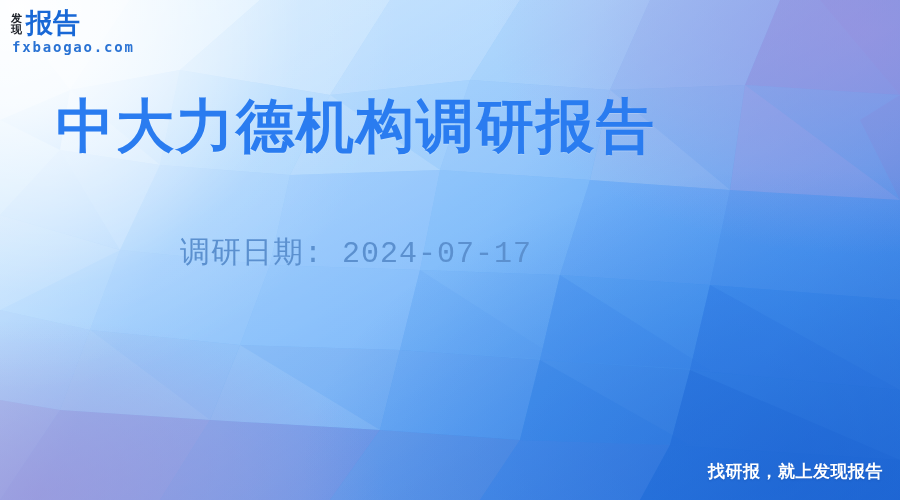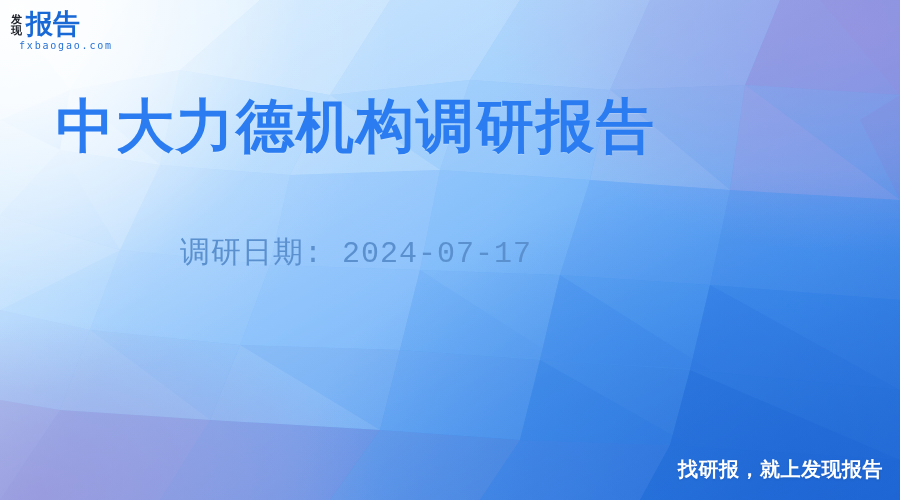--- a/index.html
+++ b/index.html
@@ -68,23 +68,23 @@
   }
   .logo-word {
     font-size: 27px;
     font-weight: 700;
     line-height: 27px;
     color: #1868d6;
     letter-spacing: 0px;
   }
   .logo-domain {
     margin-top: 2px;
-    margin-left: 8px;
-    font-size: 10px;
-    font-weight: 400;
+    margin-left: 1px;
+    font-size: 14px;
+    font-weight: 700;
     letter-spacing: 1.8px;
     color: #2a73d4;
     font-family: "DejaVu Sans Mono", "Liberation Mono", monospace;
   }
 
   
   #headline-block {
     position: absolute;
     left: 0;
     top: 0;
@@ -117,21 +117,21 @@
     color: #5b90cf;
     white-space: nowrap;
     font-family: Liberation Mono, monospace;
   }
 
   
   #tagline {
     position: absolute;
     right: 17px;
     bottom: 17px;
-    font-size: 20px;
+    font-size: 17px;
     font-weight: 700;
     color: #ffffff;
     letter-spacing: 0.5px;
     white-space: nowrap;
     text-shadow: 0 1px 2px rgba(16,60,140,0.28);
     text-align: right;
   }
 </style>
 </head>
 <body>

